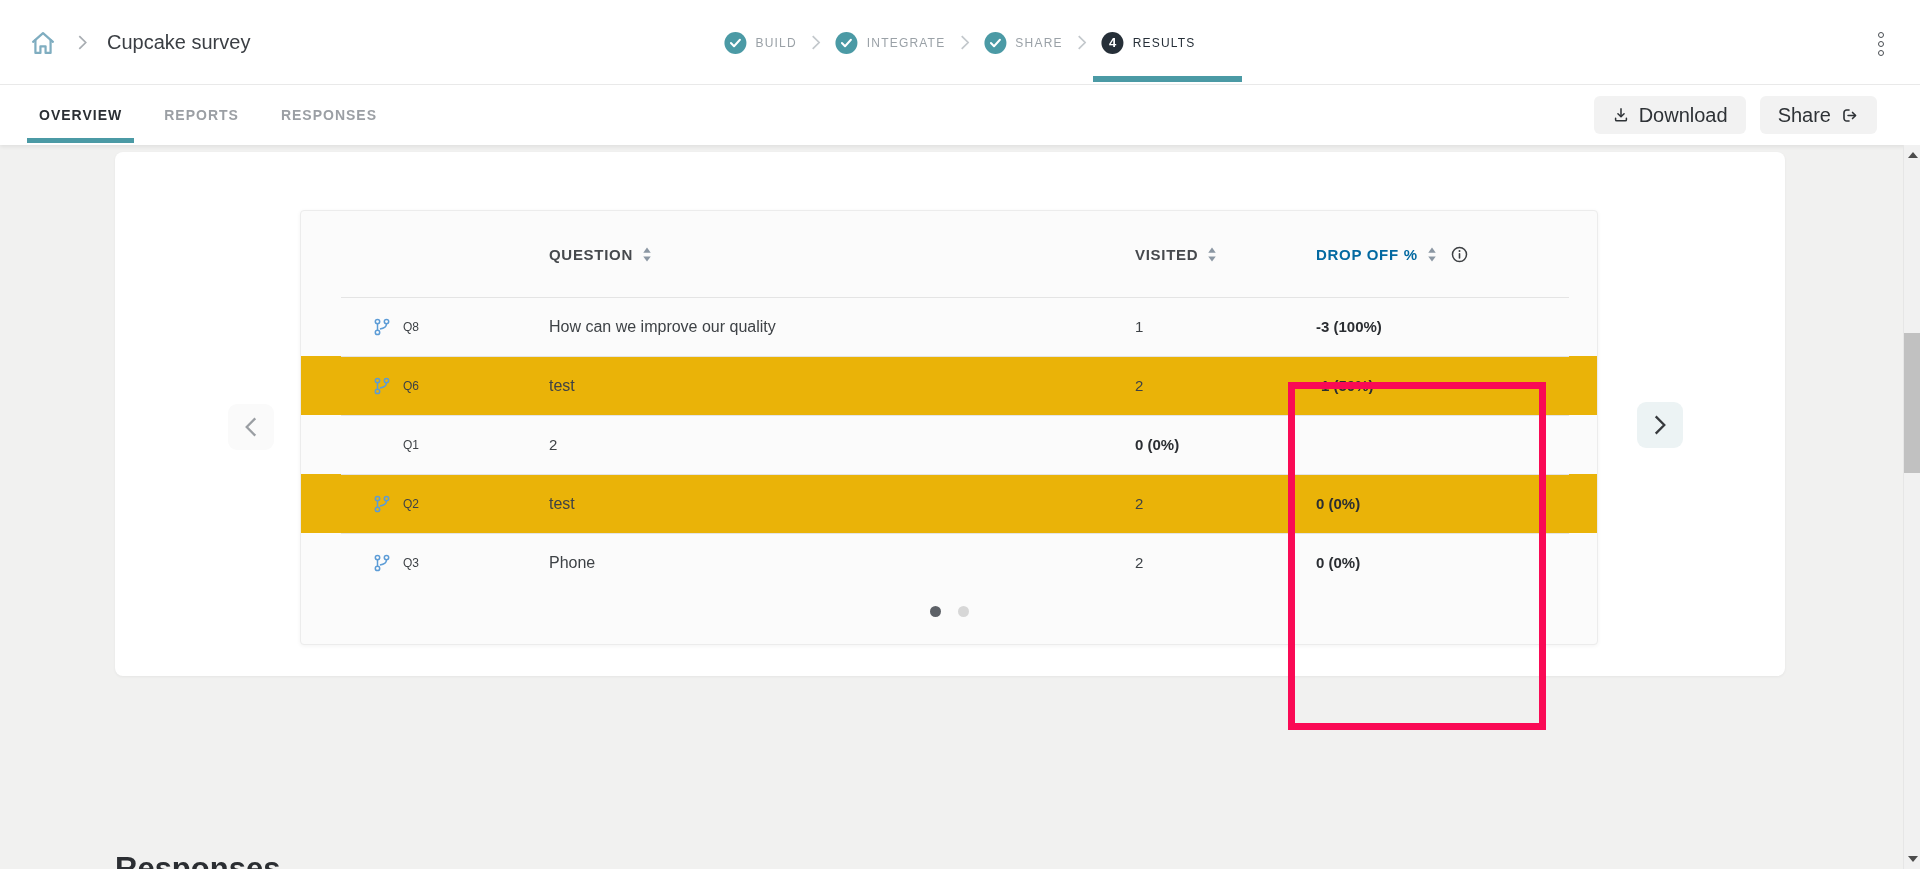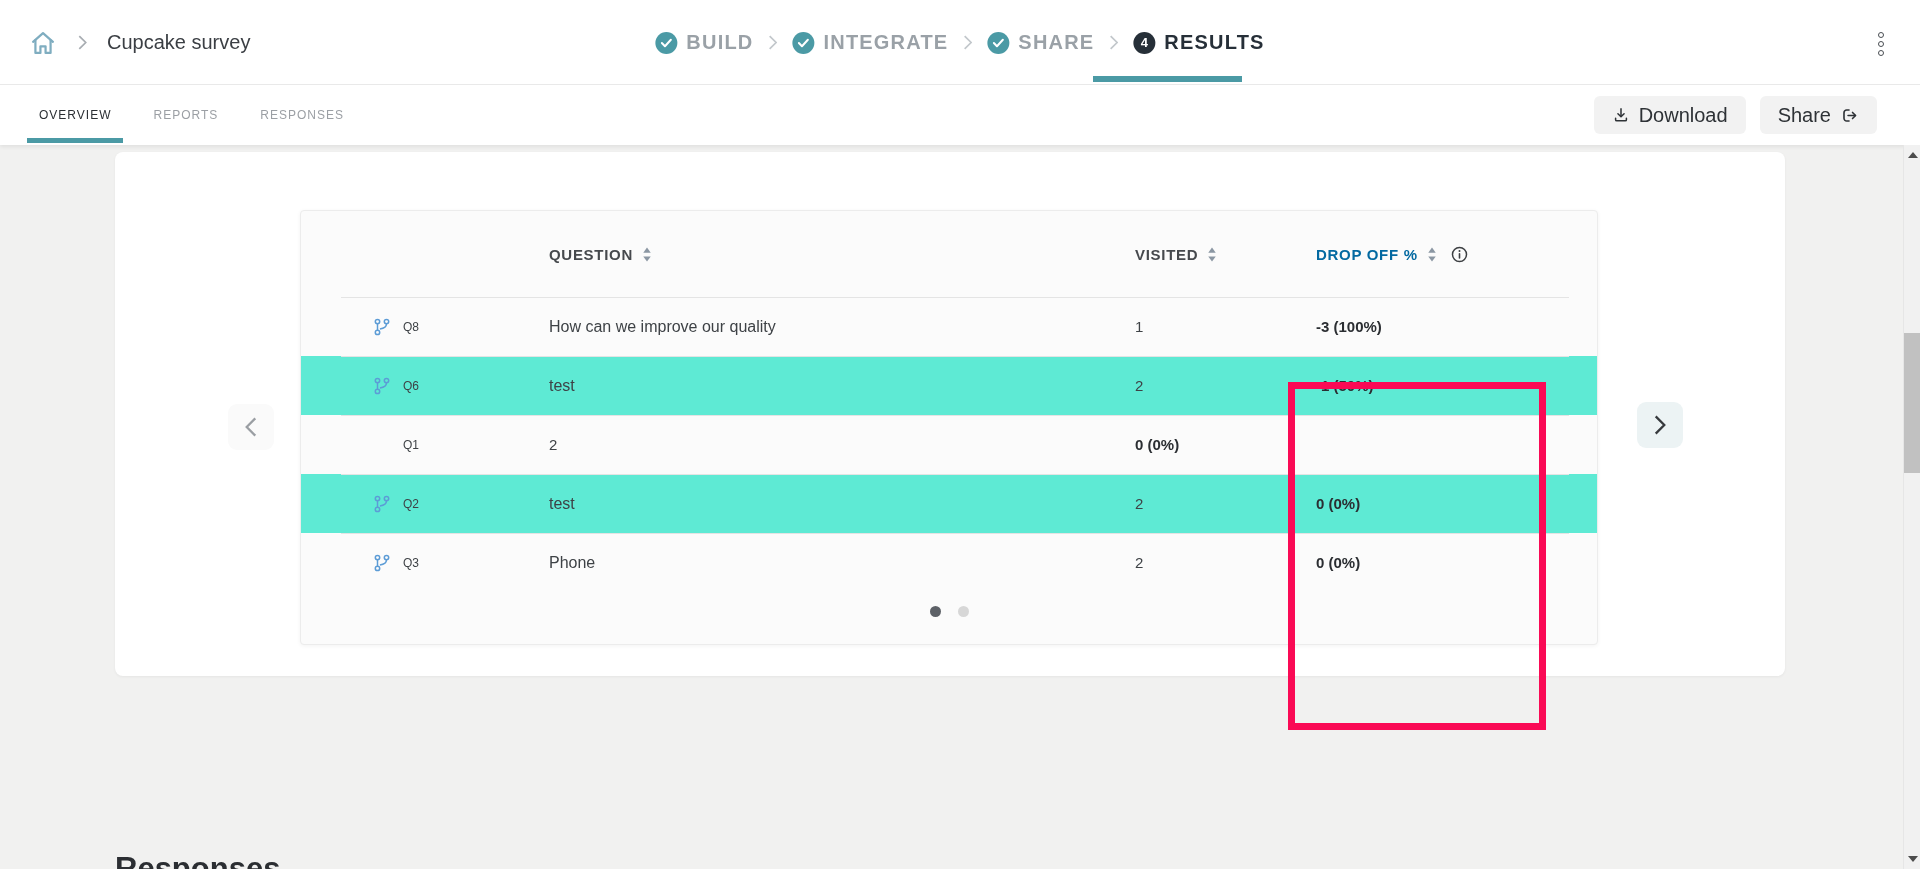--- a/index.html
+++ b/index.html
@@ -8,52 +8,52 @@
   .app { position:relative; width:1920px; height:869px; }
 
   
   .header { position:absolute; top:0; left:0; width:1920px; height:85px; background:#ffffff; border-bottom:1px solid #e9e9e9; z-index:20; }
   .crumbs { position:absolute; left:28px; top:0; height:85px; display:flex; align-items:center; gap:20px; }
   .home-btn { width:30px; height:30px; display:flex; align-items:center; justify-content:center; cursor:pointer; }
   .crumb-chev { color:#a8adb2; display:flex; }
   .crumb-title { font-size:20px; color:#3b3f44; }
   .steps { position:absolute; left:50%; top:0; transform:translateX(-50%); height:85px; display:flex; align-items:center; gap:15px; }
   .step { display:flex; align-items:center; gap:9px; cursor:pointer; }
-  .step-label { font-size:20px; font-weight:bold; letter-spacing:1.2px; color:#9aa1a7; }
+  .step-label { font-size:12px; font-weight:normal; letter-spacing:1.2px; color:#9aa1a7; }
   .step.active .step-label { color:#262f38; }
   .step-badge { width:22px; height:22px; border-radius:50%; display:flex; align-items:center; justify-content:center; flex:0 0 auto; }
   .badge-check { background:#4b9aa5; }
   .badge-num { background:#262f38; color:#fff; font-size:13px; font-weight:bold; }
   .step-chev { color:#c3c8cc; display:flex; }
   .results-underline { position:absolute; left:1093px; bottom:2px; width:149px; height:6px; background:#4b9aa5; }
   .kebab { position:absolute; right:34px; top:30px; display:flex; flex-direction:column; gap:3px; cursor:pointer; padding:2px; }
   .kebab span { width:6px; height:6px; border:1.6px solid #4a4e53; border-radius:50%; }
 
   
   .tabbar { position:absolute; top:85px; left:0; width:1920px; height:60px; background:#ffffff; box-shadow:0 2px 4px rgba(0,0,0,.07); z-index:19; }
   .tabs { position:absolute; left:27px; top:0; height:60px; display:flex; }
-  .tab { position:relative; height:60px; display:flex; align-items:center; padding:0 12px; margin-right:18px; font-size:12px; font-weight:normal; letter-spacing:1px; color:#9b9fa4; cursor:pointer; }
+  .tab { position:relative; height:60px; display:flex; align-items:center; padding:0 12px; margin-right:18px; font-size:14px; font-weight:bold; letter-spacing:1px; color:#9b9fa4; cursor:pointer; }
   .tab.active { color:#2b2f34; }
   .tab.active::after { content:""; position:absolute; left:0; right:0; bottom:2px; height:5px; background:#4b9aa5; }
   .tab-actions { position:absolute; right:43px; top:11px; display:flex; gap:14px; }
   .btn { height:38px; display:flex; align-items:center; gap:9px; background:#f2f2f2; border:none; border-radius:6px; padding:0 18px; font-size:20px; color:#2e3236; font-family:inherit; cursor:pointer; }
 
   
   .content { position:absolute; top:145px; left:0; width:1920px; height:724px; }
   .panel { position:absolute; left:115px; top:7px; width:1670px; height:524px; background:#ffffff; border-radius:8px; box-shadow:0 1px 3px rgba(0,0,0,.05); }
 
   .table-card { position:absolute; left:185px; top:58px; width:1298px; height:435px; background:#fbfbfb; border:1px solid #ececec; border-radius:4px; box-shadow:0 1px 4px rgba(0,0,0,.05); }
   .thead, .trow { display:grid; grid-template-columns:102px 146px 586px 181px 281px; align-items:center; }
   .thead { height:86px; }
   .hcell { display:flex; align-items:center; gap:9px; font-size:15px; font-weight:bold; letter-spacing:.7px; color:#46494d; }
   .sort-icon { display:flex; cursor:pointer; }
   .info-btn { display:flex; cursor:pointer; margin-left:5px; }
   .rows { position:relative; }
   .trow { height:59px; cursor:pointer; position:relative; }
-  .trow.alt { background:#5eead4; }
+  .trow.alt { background:#eab308; }
   .trow::before { content:""; position:absolute; top:0; left:40px; right:28px; height:1px; background:#e4e4e4; }
   .c-icon { display:flex; justify-content:flex-end; padding-right:12px; }
   .c-qnum { font-size:12px; color:#3e4246; }
   .c-question { font-size:16px; color:#3e4246; }
   .c-visited { font-size:15px; color:#3e4246; }
   .c-dropoff { font-size:15px; font-weight:bold; color:#2b2e32; }
   .dots { position:absolute; left:0; right:0; top:395px; display:flex; justify-content:center; gap:17px; }
   .dot { width:11px; height:11px; border-radius:50%; cursor:pointer; }
   .dot.active { background:#5d6167; }
   .dot.inactive { background:#d7d7d7; }

